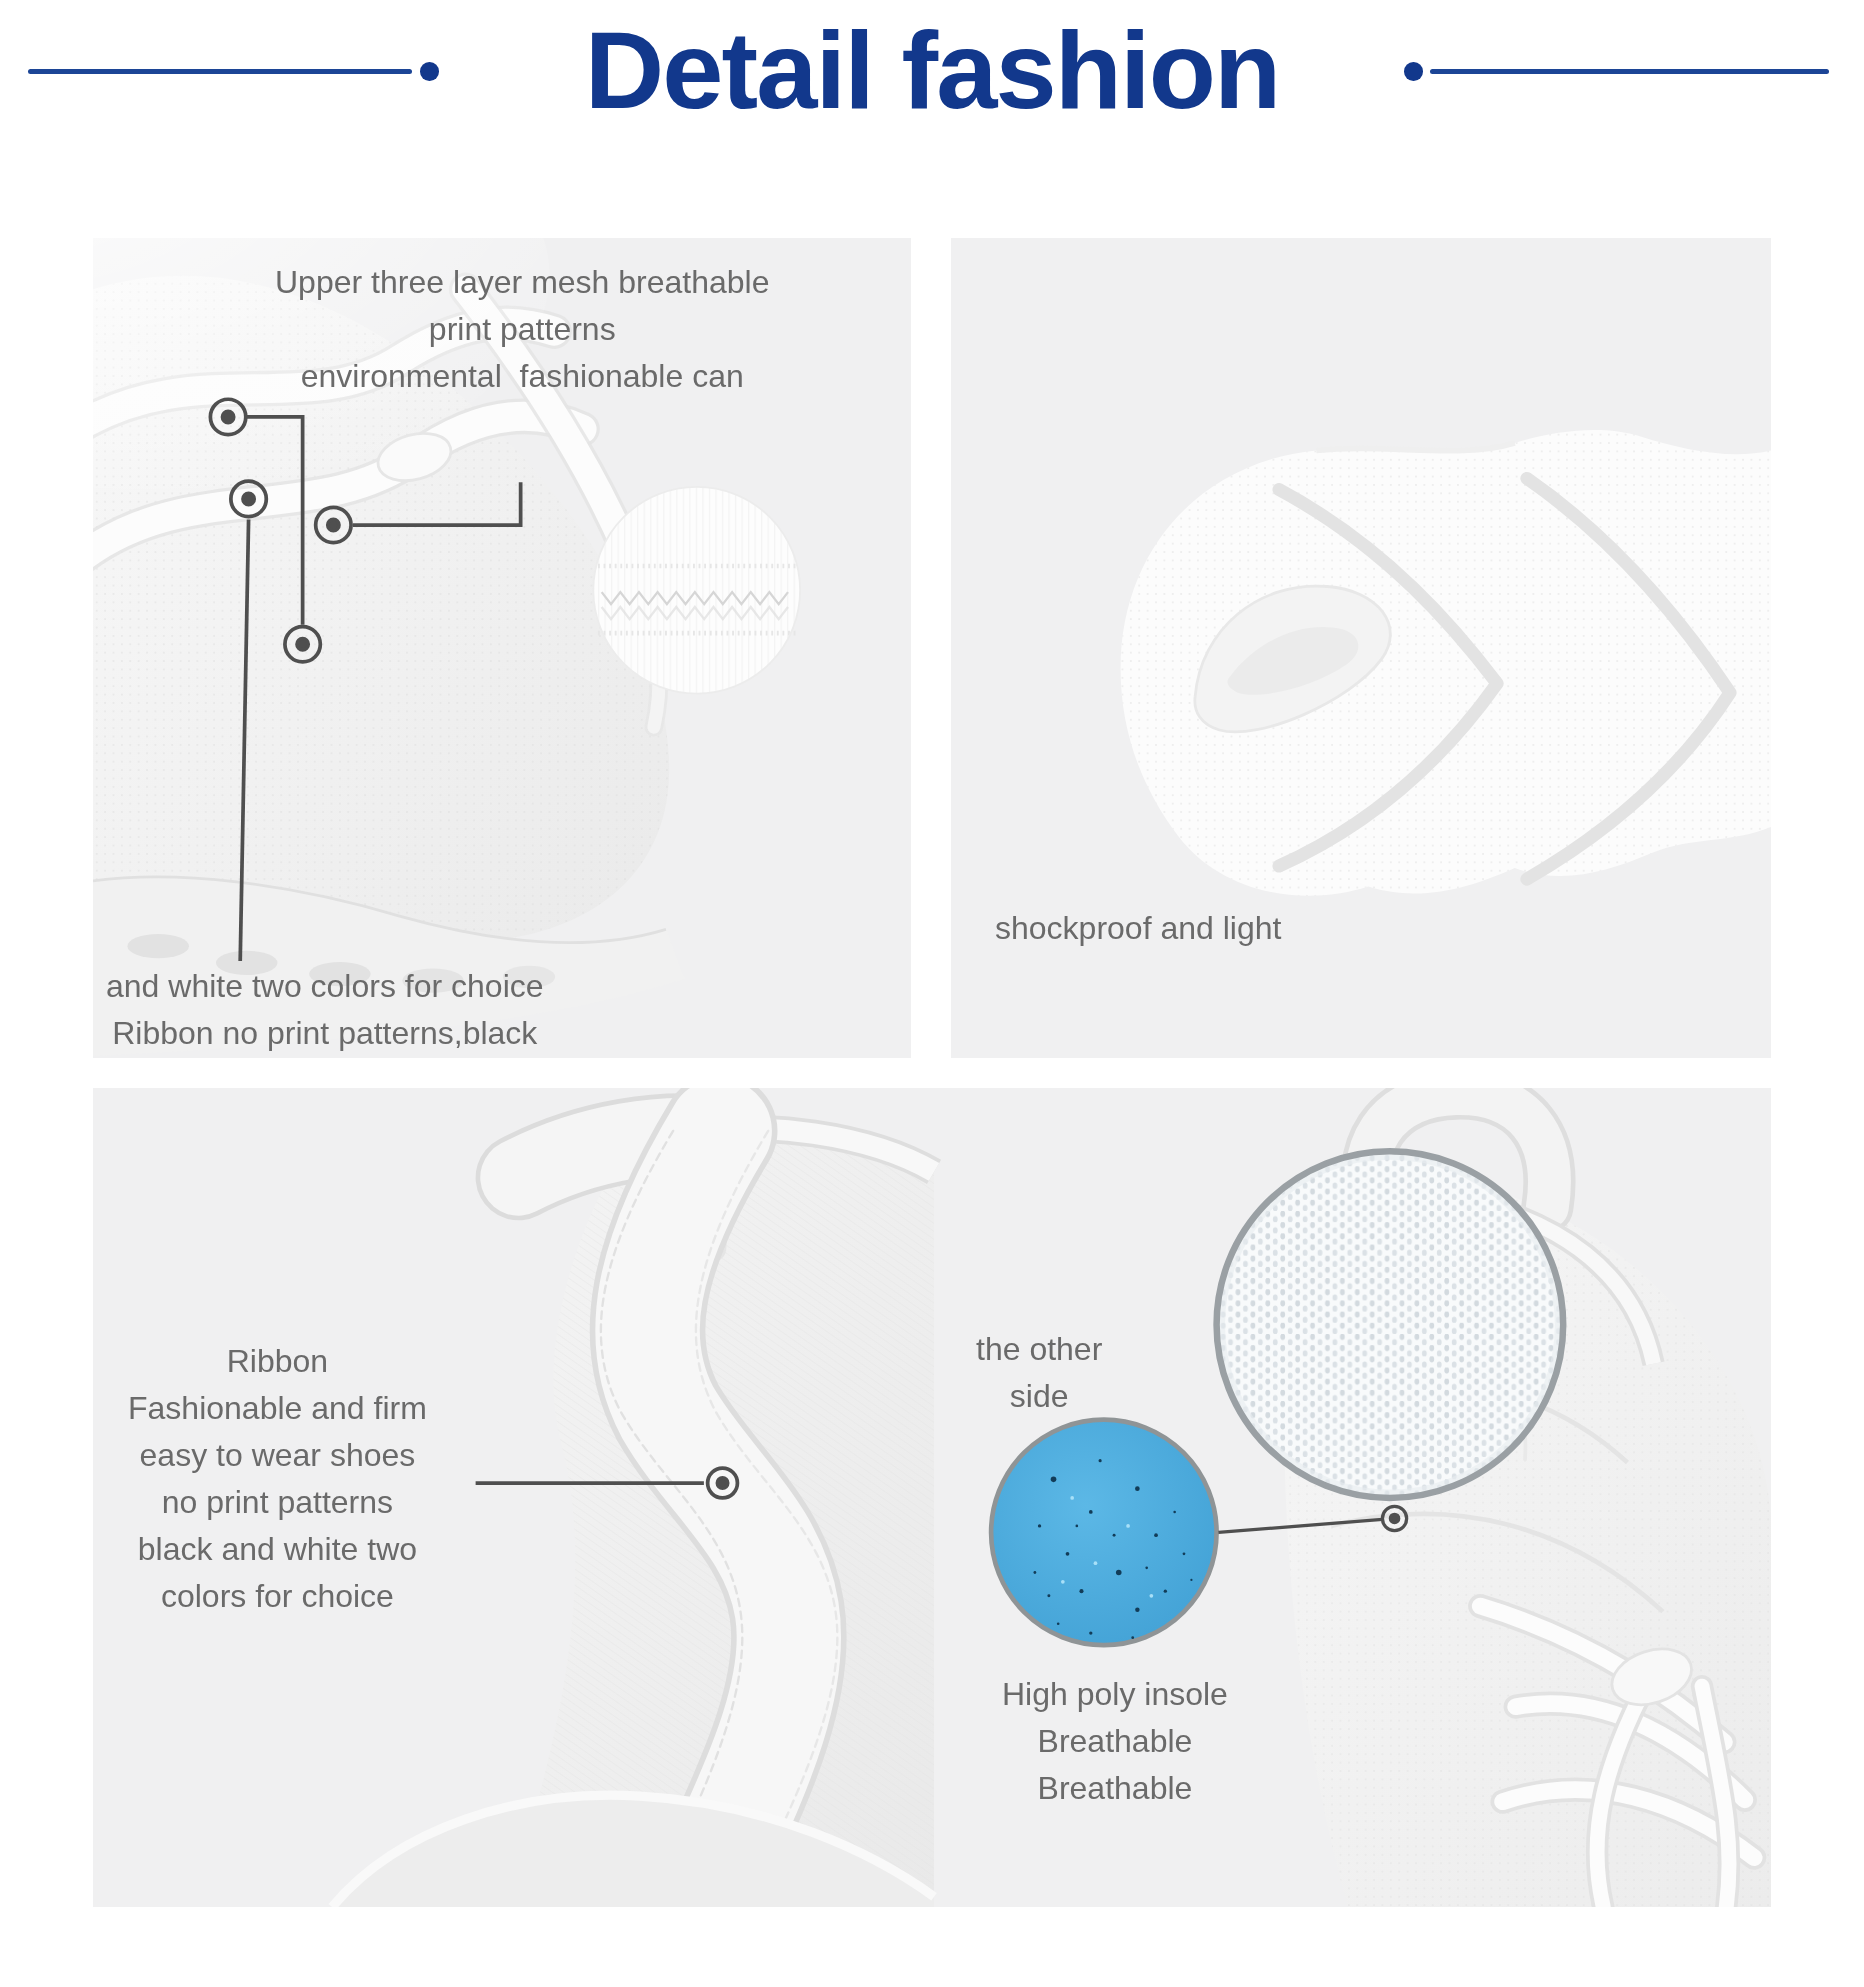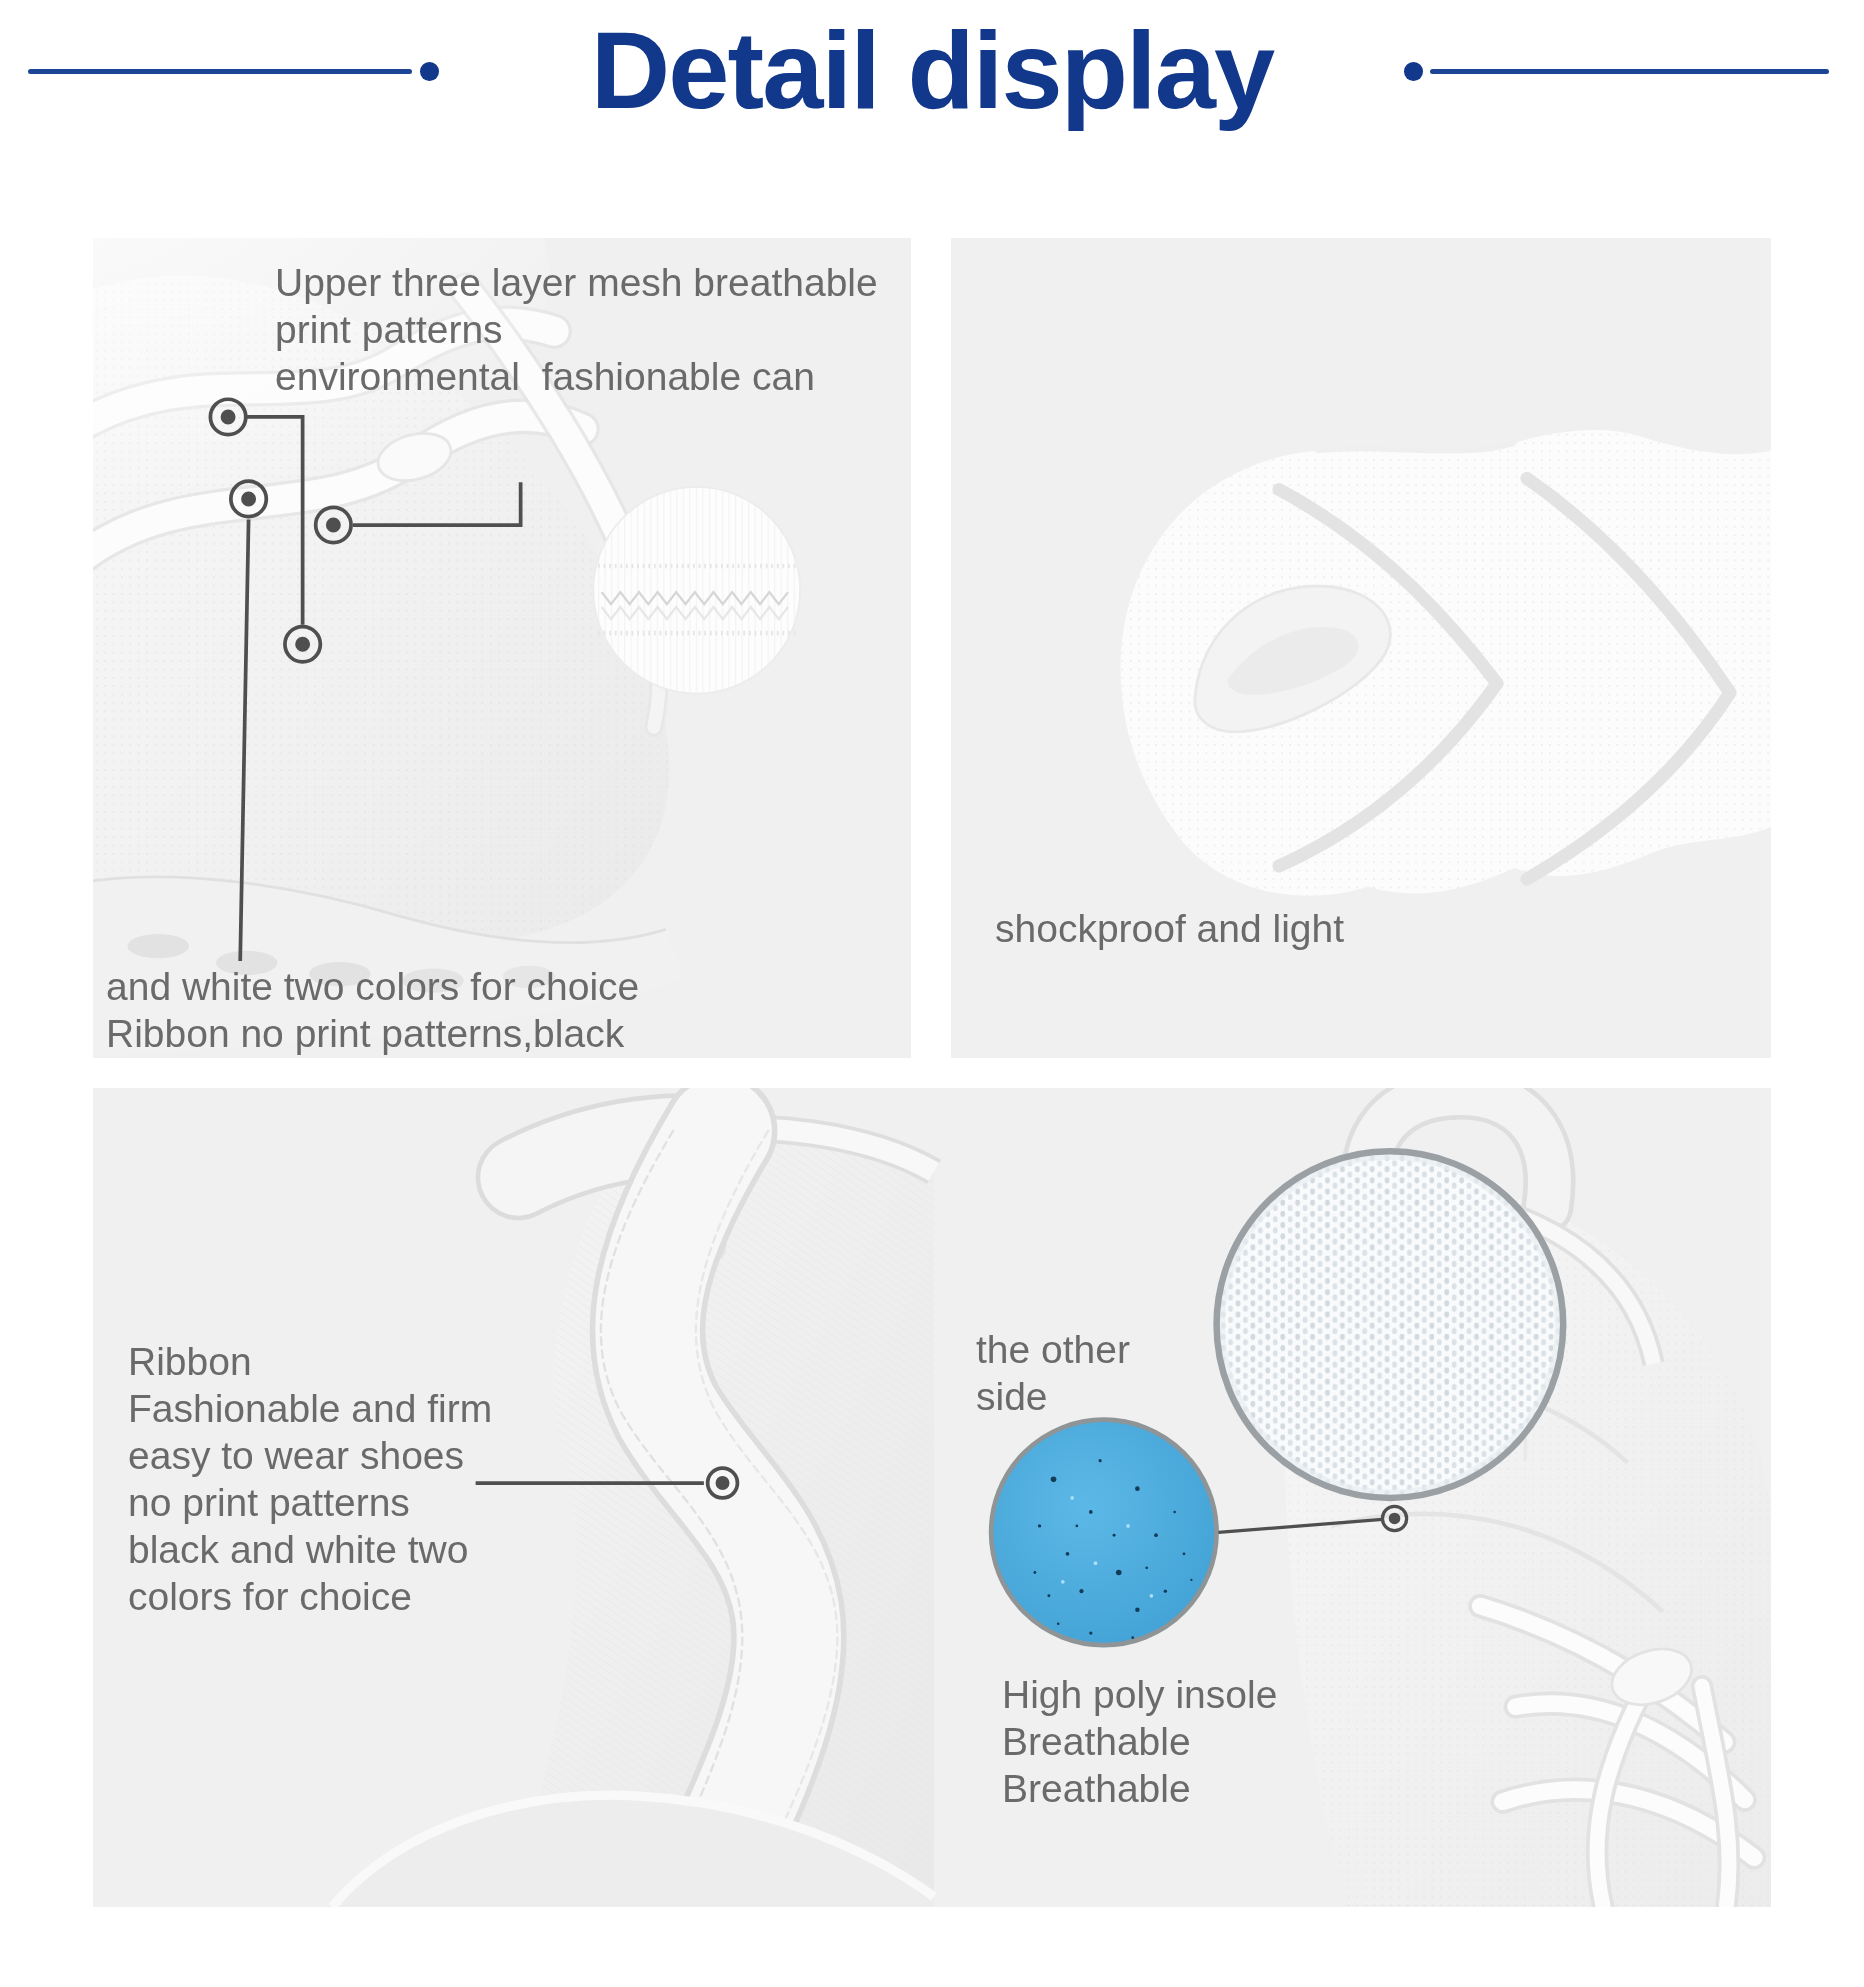--- a/index.html
+++ b/index.html
@@ -19,31 +19,31 @@
   
   .panel{position:absolute;background:var(--panel-bg);overflow:hidden;}
   .panel.tl{left:93px;top:238px;width:818px;height:820px;}
   .panel.tr{left:951px;top:238px;width:820px;height:820px;}
   .panel.bl{left:93px;top:1088px;width:818px;height:819px;padding-left:46px;}
   .panel.br{left:951px;top:1088px;width:820px;height:819px;}
   .photo,.annot{position:absolute;left:0;top:0;width:100%;height:100%;}
   .annot{pointer-events:none;}
 
   
-  .note{position:absolute;color:var(--note-text);font-size:39px;line-height:47px;}
+  .note{position:absolute;color:var(--note-text);font-size:32px;line-height:47px;text-align:center;}
   .note div{white-space:pre;}
 </style>
 </head>
 <body>
 
 <div class="page">
 
   <div class="decor-line left"></div>
   <div class="decor-dot  left"></div>
-  <h1 class="title" style="margin:0">Detail display</h1>
+  <h1 class="title" style="margin:0">Detail fashion</h1>
   <div class="decor-dot  right"></div>
   <div class="decor-line right"></div>
 
   <div class="panel tl">
 
     <svg class="photo" viewBox="0 0 878 880">
       <defs>
         <linearGradient id="bodyG" x1="0" y1="0" x2="1" y2="1">
           <stop offset="0" stop-color="#f8f8f8"></stop>
             <stop offset="1" stop-color="#e9e9e9"></stop>

